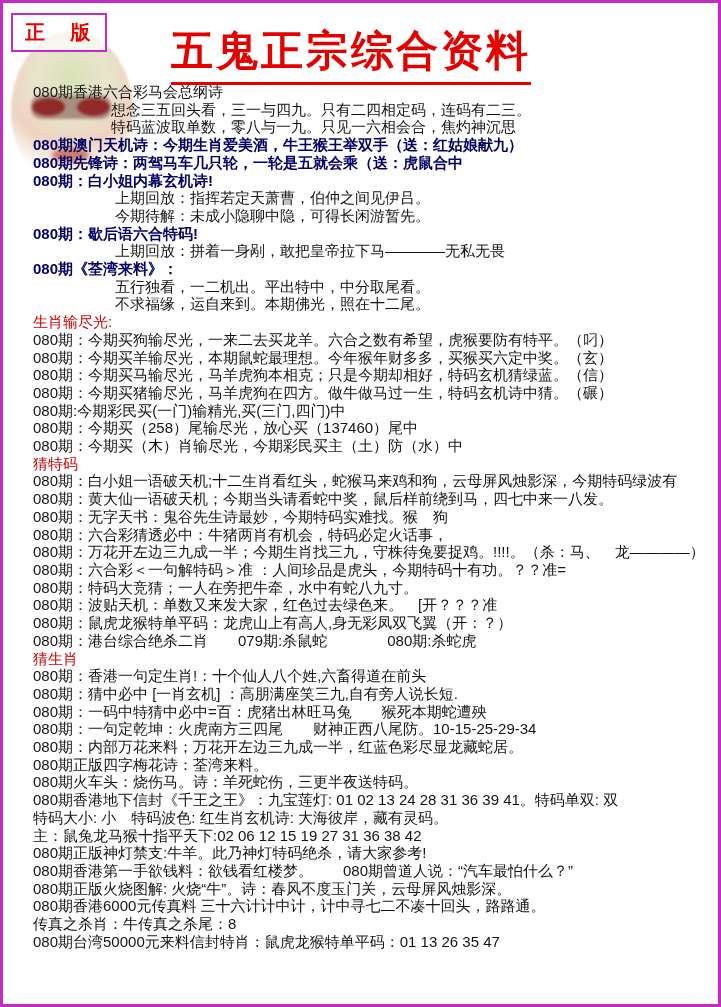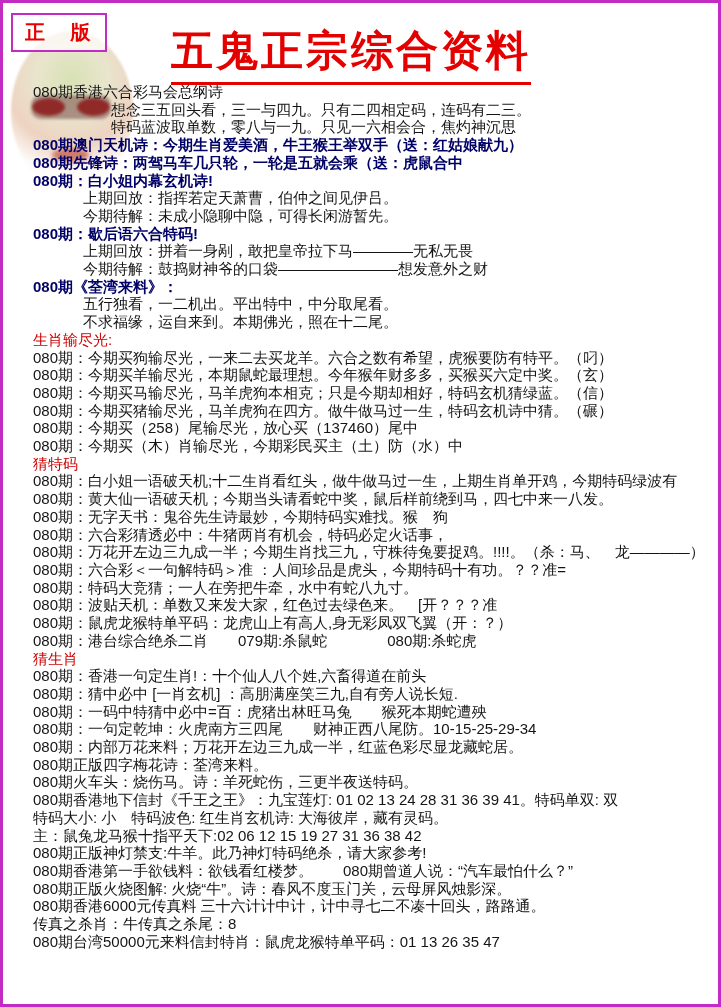--- a/index.html
+++ b/index.html
@@ -79,21 +79,21 @@
   .line {
     font-size: 15px;
     line-height: 17.7px;
     white-space: nowrap;
     color: #141414;
   }
   .c-black { color: #141414; }
   .c-navy  { color: #000066; font-weight: bold; }
   .c-red   { color: #cc0000; }
   .i0 { padding-left: 30px; }
-  .i1 { padding-left: 80px; }
+  .i1 { padding-left: 80px; margin-left: 32px; }
   .i2 { padding-left: 108px; }
 </style>
 </head>
 <body>
 
 <div class="page">
   <div class="badge">正 版</div>
 
   <div class="avatar">
     <div class="av-head"></div>
@@ -107,33 +107,33 @@
       <div class="line c-black i0">080期香港六合彩马会总纲诗</div>
       <div class="line c-black i2">想念三五回头看，三一与四九。只有二四相定码，连码有二三。</div>
       <div class="line c-black i2">特码蓝波取单数，零八与一九。只见一六相会合，焦灼神沉思</div>
       <div class="line c-navy i0">080期澳门天机诗：今期生肖爱美酒，牛王猴王举双手（送：红姑娘献九）</div>
       <div class="line c-navy i0">080期先锋诗：两驾马车几只轮，一轮是五就会乘（送：虎鼠合中</div>
       <div class="line c-navy i0">080期：白小姐内幕玄机诗!</div>
       <div class="line c-black i1">上期回放：指挥若定天萧曹，伯仲之间见伊吕。</div>
       <div class="line c-black i1">今期待解：未成小隐聊中隐，可得长闲游暂先。</div>
       <div class="line c-navy i0">080期：歇后语六合特码!</div>
       <div class="line c-black i1">上期回放：拼着一身剐，敢把皇帝拉下马————无私无畏</div>
-      <div class="line c-black i1">今期待解：鼓捣财神爷的口袋————————想发意外之财</div>
       <div class="line c-navy i0">080期《荃湾来料》：</div>
       <div class="line c-black i1">五行独看，一二机出。平出特中，中分取尾看。</div>
       <div class="line c-black i1">不求福缘，运自来到。本期佛光，照在十二尾。</div>
       <div class="line c-red i0">生肖输尽光:</div>
       <div class="line c-black i0">080期：今期买狗输尽光，一来二去买龙羊。六合之数有希望，虎猴要防有特平。（叼）</div>
       <div class="line c-black i0">080期：今期买羊输尽光，本期鼠蛇最理想。今年猴年财多多，买猴买六定中奖。（玄）</div>
       <div class="line c-black i0">080期：今期买马输尽光，马羊虎狗本相克；只是今期却相好，特码玄机猜绿蓝。（信）</div>
       <div class="line c-black i0">080期：今期买猪输尽光，马羊虎狗在四方。做牛做马过一生，特码玄机诗中猜。（碾）</div>
+      <div class="line c-black i0">080期:今期彩民买(一门)输精光,买(三门,四门)中</div>
       <div class="line c-black i0">080期：今期买（258）尾输尽光，放心买（137460）尾中</div>
       <div class="line c-black i0">080期：今期买（木）肖输尽光，今期彩民买主（土）防（水）中</div>
       <div class="line c-red i0">猜特码</div>
-      <div class="line c-black i0">080期：白小姐一语破天机;十二生肖看红头，做牛做马过一生，上期生肖单开鸡，今期特码绿波有</div>
+      <div class="line c-black i0">080期：白小姐一语破天机;十二生肖看红头，蛇猴马来鸡和狗，云母屏风烛影深，今期特码绿波有</div>
       <div class="line c-black i0">080期：黄大仙一语破天机；今期当头请看蛇中奖，鼠后样前绕到马，四七中来一八发。</div>
       <div class="line c-black i0">080期：无字天书：鬼谷先生诗最妙，今期特码实难找。猴　狗</div>
       <div class="line c-black i0">080期：六合彩猜透必中：牛猪两肖有机会，特码必定火话事，</div>
       <div class="line c-black i0">080期：万花开左边三九成一半；今期生肖找三九，守株待兔要捉鸡。!!!!。（杀：马、　龙————）</div>
       <div class="line c-black i0">080期：六合彩＜一句解特码＞准 ：人间珍品是虎头，今期特码十有功。？？准=</div>
       <div class="line c-black i0">080期：特码大竞猜；一人在旁把牛牵，水中有蛇八九寸。</div>
       <div class="line c-black i0">080期：波贴天机：单数又来发大家，红色过去绿色来。　[开？？？准</div>
       <div class="line c-black i0">080期：鼠虎龙猴特单平码：龙虎山上有高人,身无彩凤双飞翼（开：？）</div>
       <div class="line c-black i0">080期：港台综合绝杀二肖　　079期:杀鼠蛇　　　　080期:杀蛇虎</div>
       <div class="line c-red i0">猜生肖</div>

